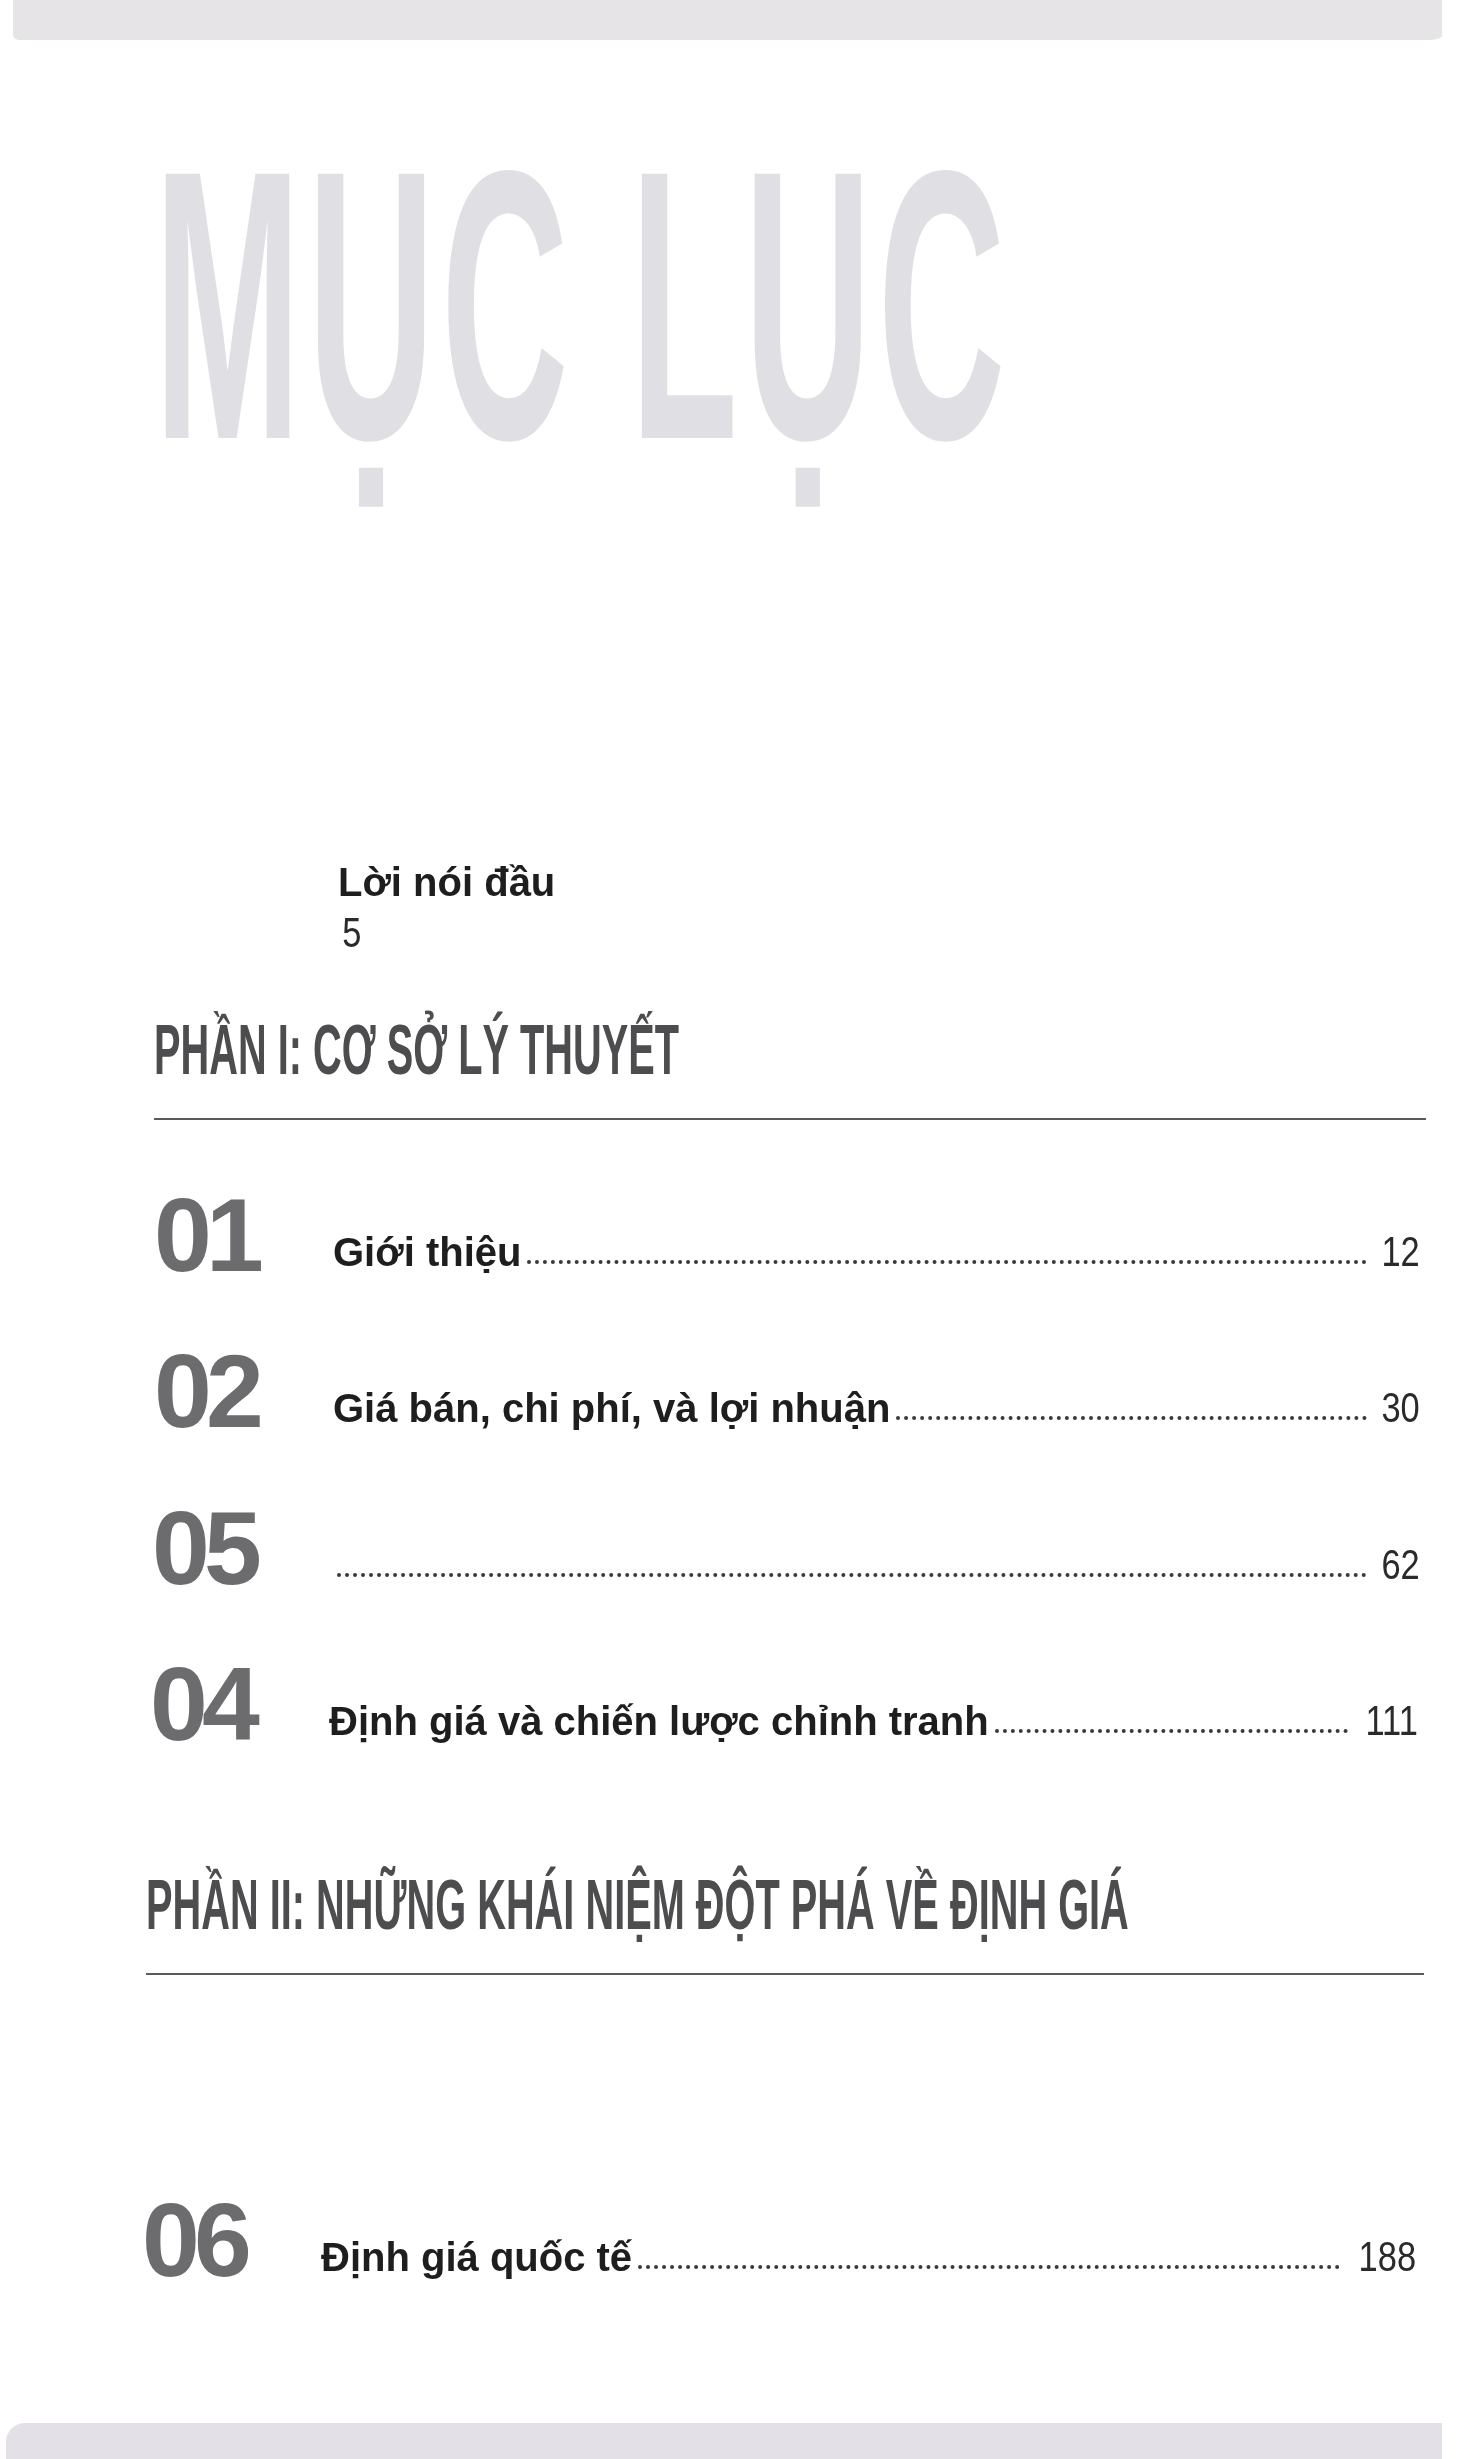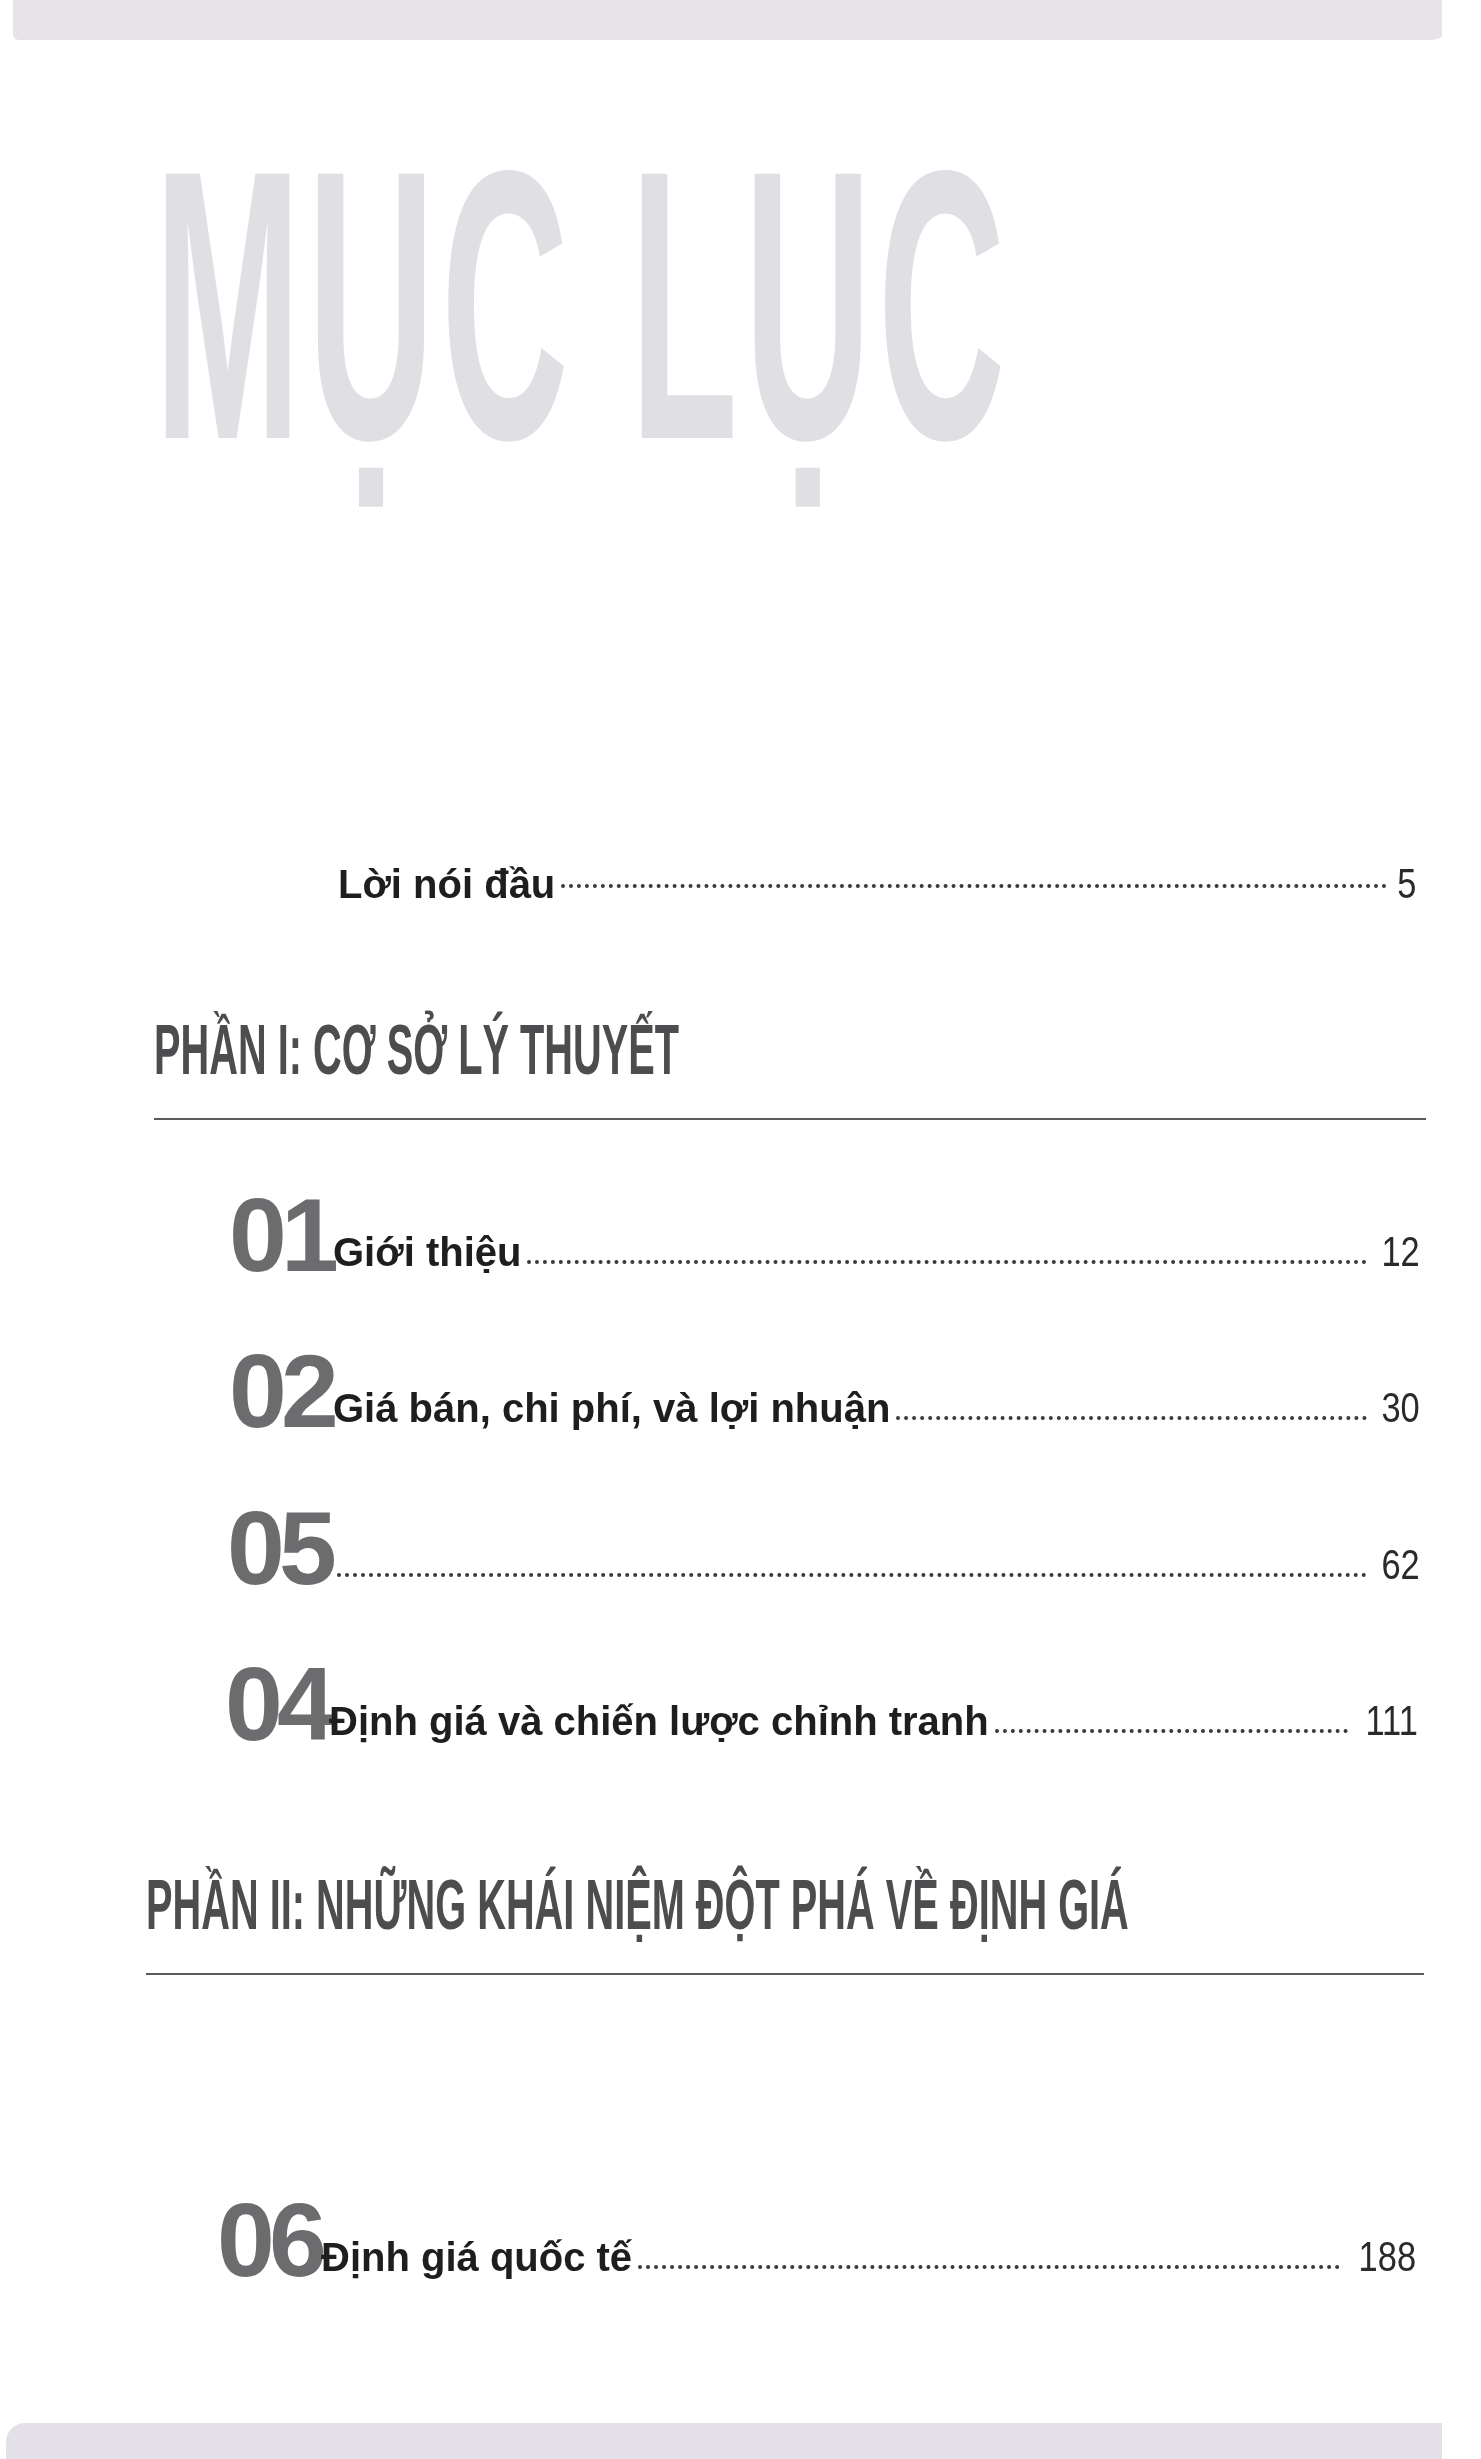--- a/index.html
+++ b/index.html
@@ -64,22 +64,23 @@
       letter-spacing: 13.4px;
       white-space: nowrap;
     }
 
     .preface {
       position: absolute;
       left: 338px;
       top: 860px;
       width: 1078px;
       display: flex;
-      align-items: center;
-      font-family: "Liberation Sans", sans-serif;
+      align-items: flex-start;
+      font-family: "Liberation Sans", sans-serif;
+      flex-direction: column;
     }
     .entry-label {
       font-weight: bold;
       font-size: 40px;
       color: #1e1e1e;
       white-space: nowrap;
     }
     .dots {
       flex: 1;
       margin: 0 5.8px;
@@ -121,21 +122,20 @@
       font-family: "Liberation Sans", sans-serif;
     }
     .chapter-num {
       font-weight: bold;
       font-size: 104px;
       line-height: 0.85;
       color: #6c6c6e;
       width: 179px;
       letter-spacing: -5.8px;
       flex: none;
-      text-align: right;
     }
     .chapter-row {
       flex: 1;
       display: flex;
       align-items: baseline;
       padding-bottom: 3.8px;
     }
   </style>
 </head>
 <body>

